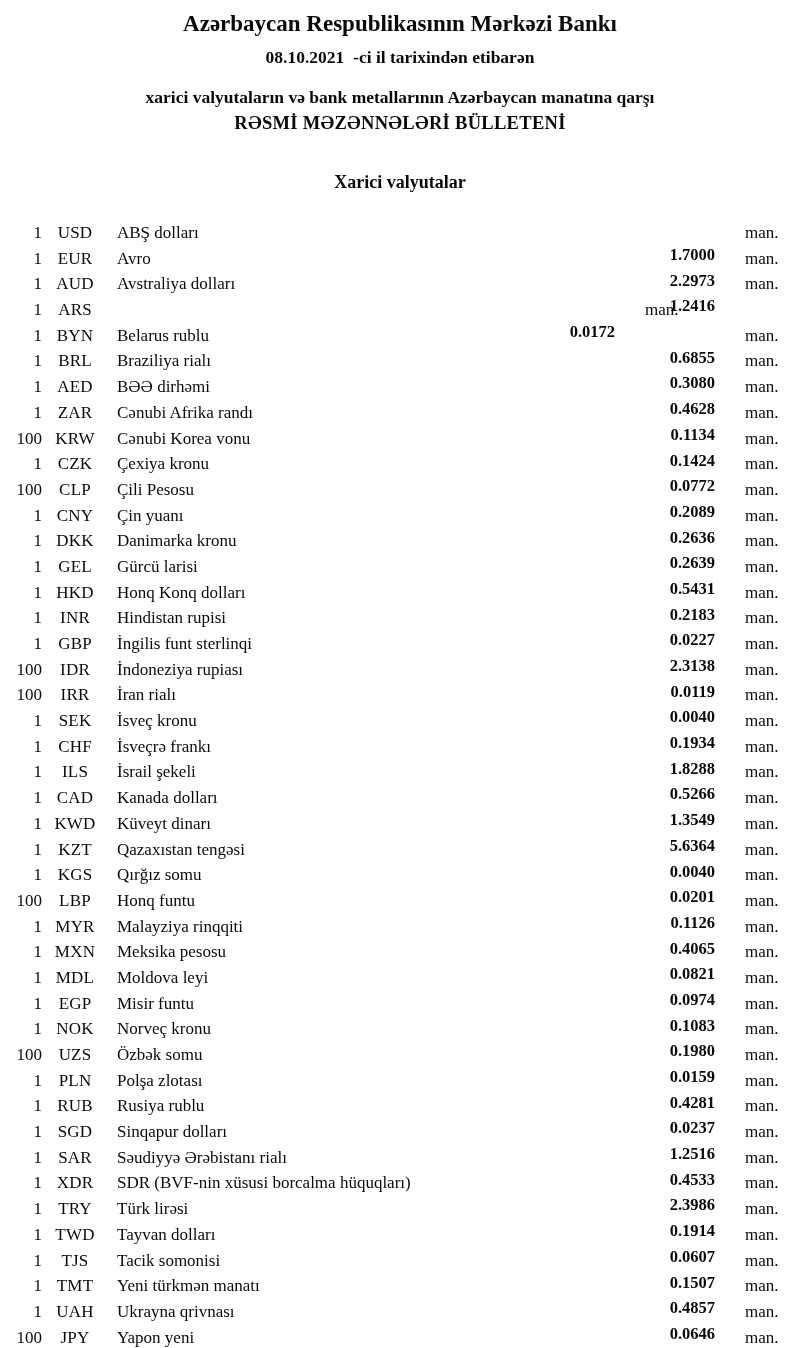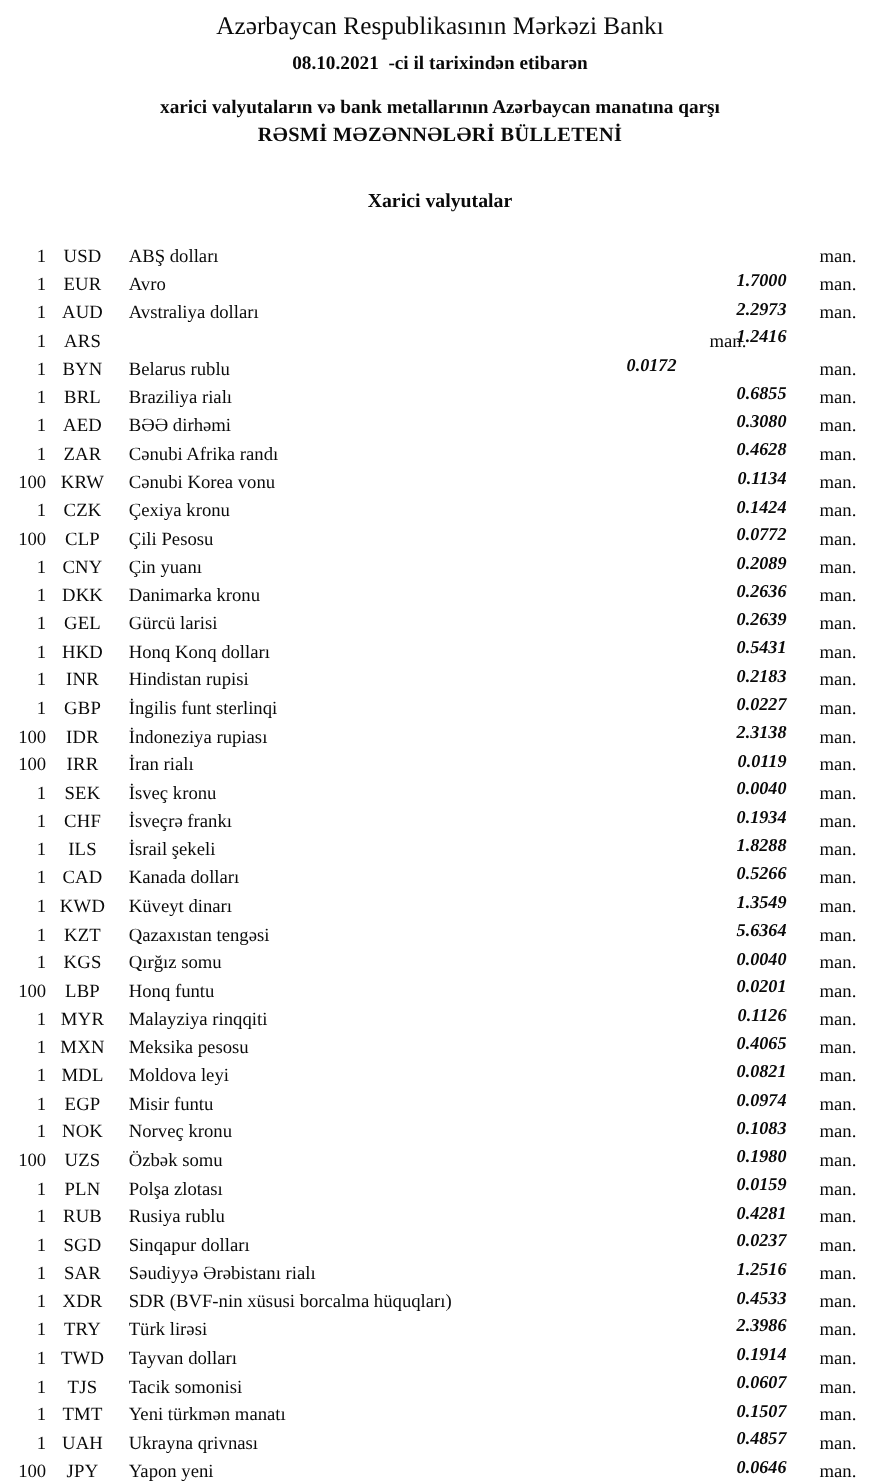--- a/index.html
+++ b/index.html
@@ -13,21 +13,21 @@
     height: 1348px;
     color: #0a0a0a;
     font-family: "Liberation Serif", "DejaVu Serif", serif;
     overflow: hidden;
   }
   .doc-header { text-align: center; }
   .bank-title {
     padding-top: 9px;
     font-size: 23px;
     line-height: 30px;
-    font-weight: normal;
+    font-weight: bold;
   }
   .date-line {
     margin-top: 8px;
     font-size: 17.5px;
     line-height: 21px;
     font-weight: bold;
     white-space: pre-wrap;
   }
   .subject-line {
     margin-top: 17px;
@@ -58,21 +58,20 @@
     height: 25.69px;
     align-items: center;
     font-size: 17px;
   }
   .qty  { text-align: right; }
   .code { text-align: center; letter-spacing: 0.2px; }
   .name { padding-left: 9px; }
   .rate {
     text-align: right;
     font-weight: bold;
-    font-style: italic;
     font-size: 16.5px;
     margin-top: 44px;
   }
   .unit { padding-left: 30px; }
 </style>
 </head>
 <body>
 
 <div class="doc-header">
   <div class="bank-title">Azərbaycan Respublikasının Mərkəzi Bankı</div>

